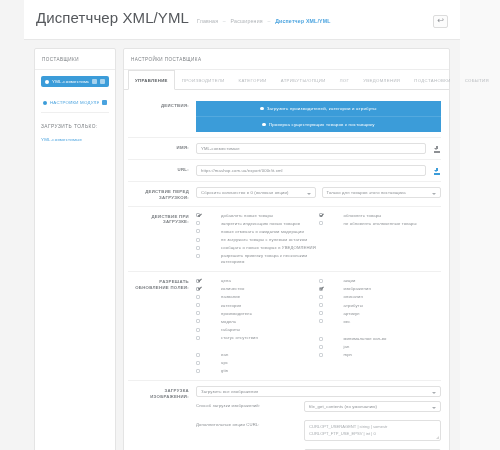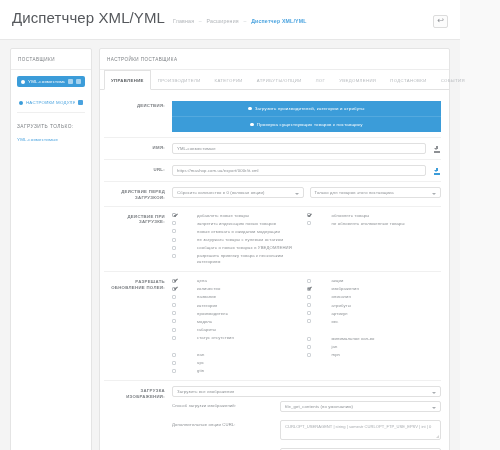--- a/index.html
+++ b/index.html
@@ -3,21 +3,21 @@
 <meta charset="utf-8">
 <style>
   * { box-sizing: border-box; }
   html, body {
     margin: 0; padding: 0;
     width: 500px; height: 450px;
     background: #f9f9f9;
     font-family: "Liberation Sans", sans-serif;
     overflow: hidden;
   }
-  .page { position: relative; width: 460px; height: 450px; background: #f4f4f4; }
+  .page { position: relative; width: 460px; height: 450px; background: #f4f4f4; padding-left: 24px; }
 
   
   .header {
     background: #fff;
     padding: 9px 12px 7px 12px;
     display: flex;
     align-items: baseline;
     border-bottom: 1px solid #e7e7e7;
     height: 40px;
   }

